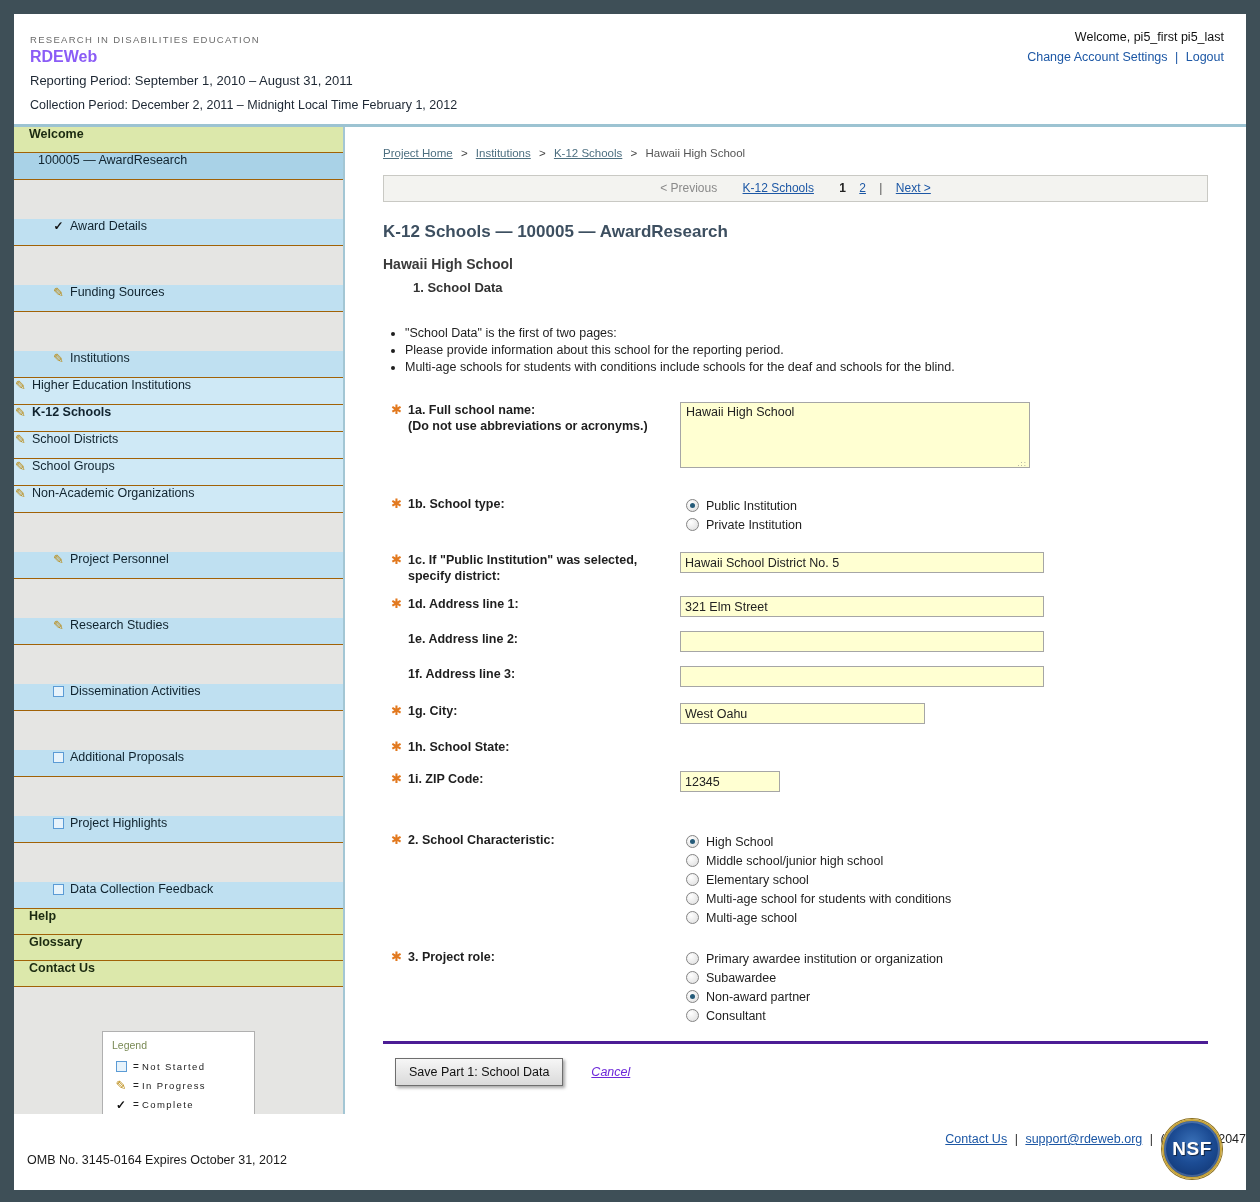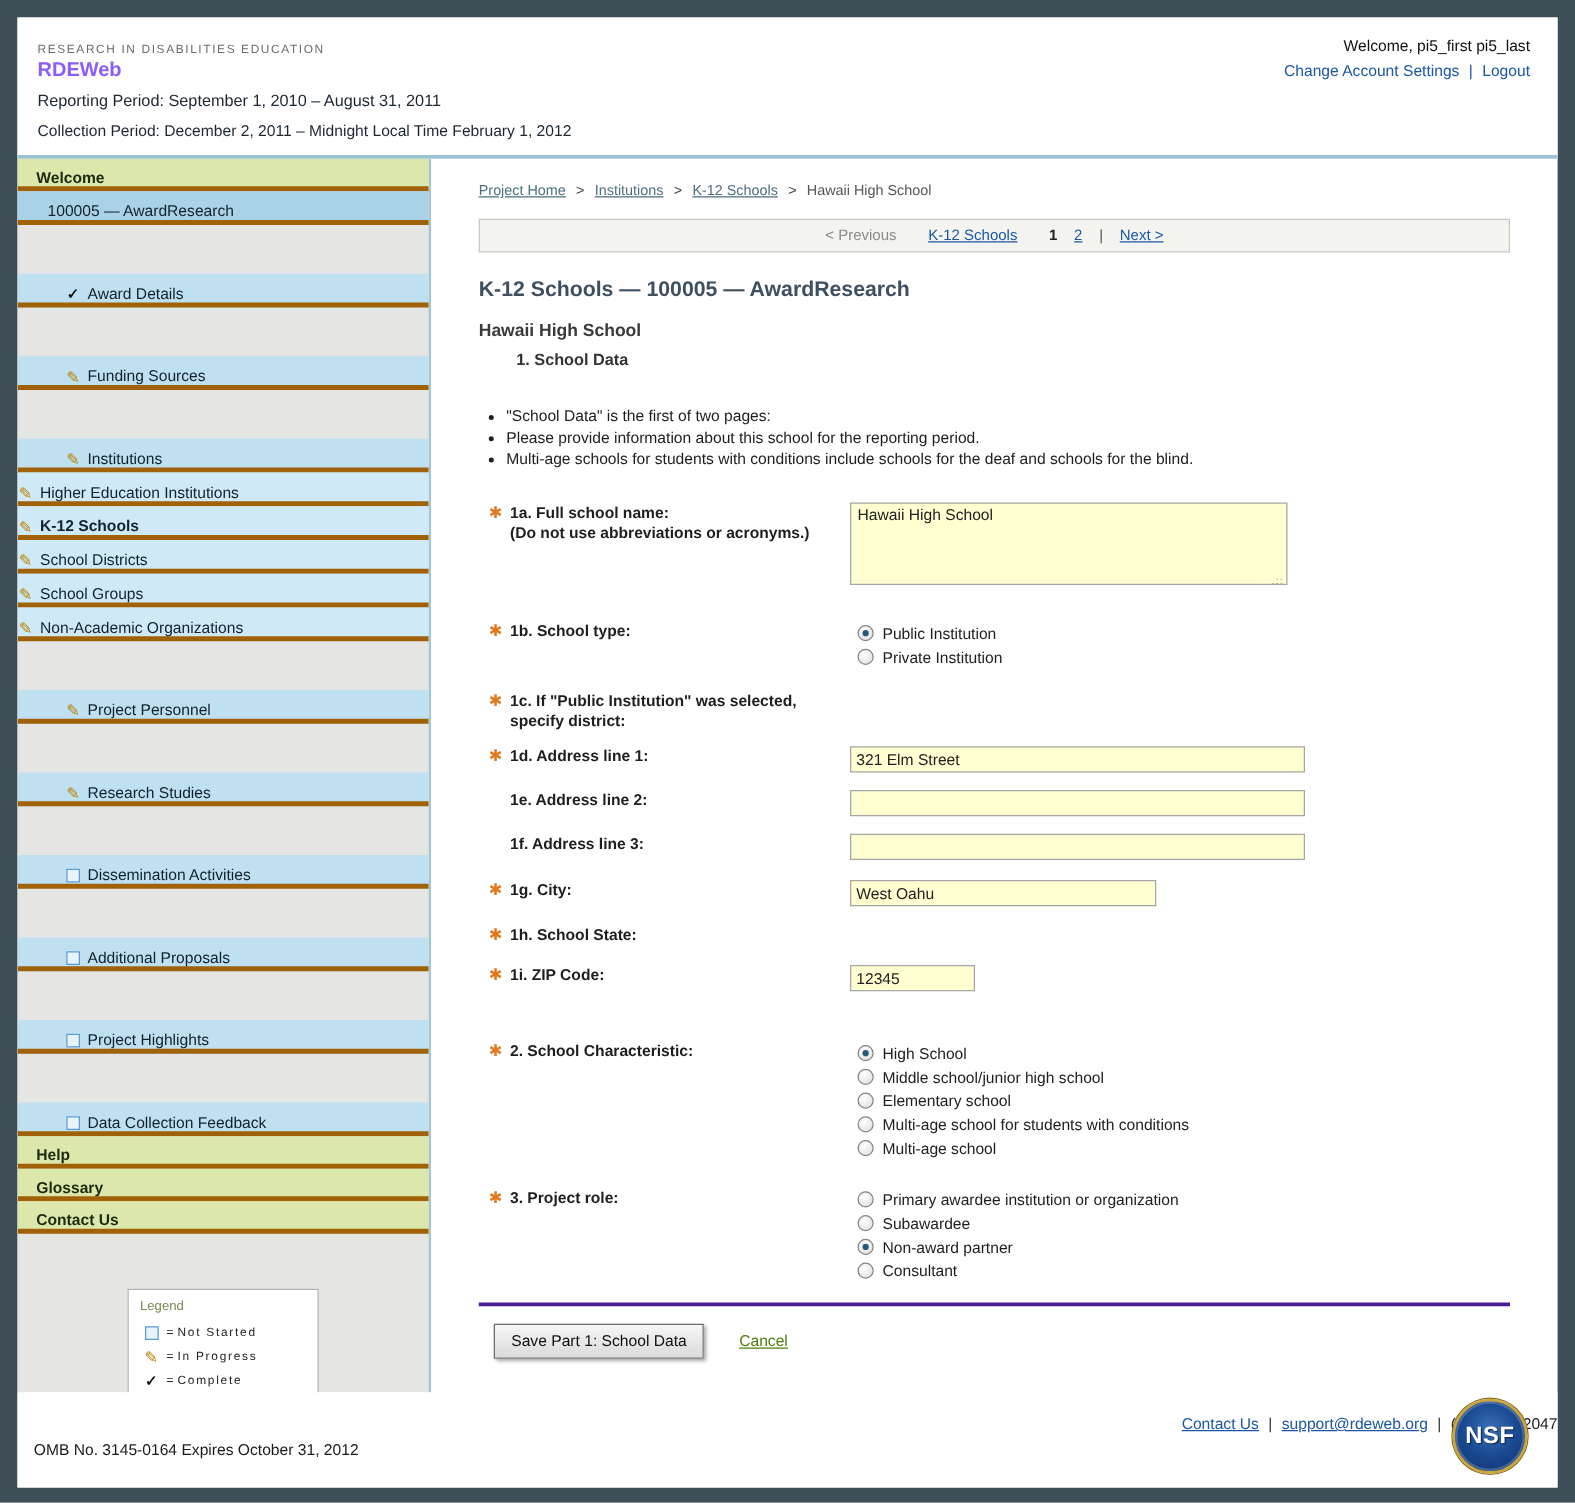--- a/index.html
+++ b/index.html
@@ -21,21 +21,21 @@
   .welcome { font-size:12.5px; color:#111; margin-bottom:6px; }
   .acct-links { font-size:12.5px; }
   .acct-links .lnk { color:#1c57a5; text-decoration:none; cursor:pointer; }
   .acct-div { color:#1c57a5; margin:0 4px; }
 
   
   .body-row { flex:1; display:flex; min-height:0; overflow:hidden; }
 
   
   .sidebar { width:331px; flex:none; background:#e5e5e3; border-right:2px solid #a3c6d4; overflow:hidden; }
-  .nav-row { display:flex; align-items:flex-end; height:27px; border-bottom:4px solid #a16207;
+  .nav-row { display:flex; align-items:flex-start; height:27px; border-bottom:1px solid #a16207;
              font-size:12.5px; color:#10232e; cursor:pointer; }
   .nav-row.section { height:26px; background:#dce8ab; font-weight:bold; color:#1b2a10; padding-left:10px; }
   .nav-row.lvl1 { background:#a9d2e7; padding-left:19px; }
   .nav-row.lvl2 { background:#bfe0f1; padding-left:38px;margin-top:39px; }
   .nav-row.lvl3 { background:#cfe9f6; }
   .nav-row.current .nav-label { font-weight:bold; }
   .nav-label { margin-left:5px; }
   .icon { width:13px; height:14px; display:inline-flex; align-items:center; justify-content:center; flex:none; }
   .icon-pencil::before { content:"✎"; color:#b8860b; font-size:13px; line-height:13px; }
   .icon-check::before { content:"✓"; color:#111; font-weight:bold; font-size:12px; }
@@ -110,21 +110,21 @@
             display:flex; align-items:center; justify-content:center; font-size:7px; color:#333; }
 
   .mb24{margin-bottom:24px}.mb18{margin-bottom:18px}.mb12{margin-bottom:12px}
   .mb14{margin-bottom:14px}.mb16{margin-bottom:16px}.mb15{margin-bottom:15px}
   .mb40{margin-bottom:40px}.mb22{margin-bottom:22px}
 
   .btn-row { border-top:3px solid #4c1d95; padding-top:14px; display:flex; align-items:center; margin-top:16px; }
   .btn { font-family:"Liberation Sans",sans-serif; font-size:12.5px; color:#111; padding:6px 13px;
          background:linear-gradient(#f6f6f6,#dadada); border:1px solid #6e6e6e;
          box-shadow:2px 2px 3px rgba(0,0,0,0.35); margin-left:12px; cursor:pointer; }
-  .cancel { font-size:12.5px; color:#4d7c0f; text-decoration:underline; margin-left:28px; cursor:pointer; }
+  .cancel { font-size:12.5px; color:#6d28d9; text-decoration:underline; margin-left:28px; cursor:pointer;font-style:italic; }
 
   
   .ftr { height:76px; flex:none; position:relative; background:#fff; padding:18px 0 0 13px; }
   .ftr-line1 { font-size:12.5px; color:#222; margin-bottom:7px;text-align:right; }
   .ftr-line2 { font-size:12.5px; color:#1a1a1a; }
   .ftr .lnk { color:#1c57a5; text-decoration:underline; cursor:pointer; }
   .ftr-div { color:#333; margin:0 4px; }
   .nsf-logo { position:absolute; right:24px; top:5px; width:60px; height:60px; border-radius:50%;
         background:radial-gradient(circle at 50% 40%, #3a71b8 0%, #1c4c94 45%, #0e2f68 100%);
         border:2px solid #c9a53a;
@@ -352,20 +352,23 @@
         </div>
 
         <div class="form-row mb12">
           <div class="label-col">
             <span class="req">✱</span>
             <div class="lbl">
               <div>1c. If "Public Institution" was selected,</div>
               <div>specify district:</div>
             </div>
           </div>
+          <div class="field-col">
+            <input class="txt w362" value="Hawaii School District No. 5" style="">
+          </div>
         </div>
 
         <div class="form-row mb14">
           <div class="label-col">
             <span class="req">✱</span>
             <div class="lbl">1d. Address line 1:</div>
           </div>
           <div class="field-col">
             <input class="txt w362" value="321 Elm Street" style="">
           </div>

